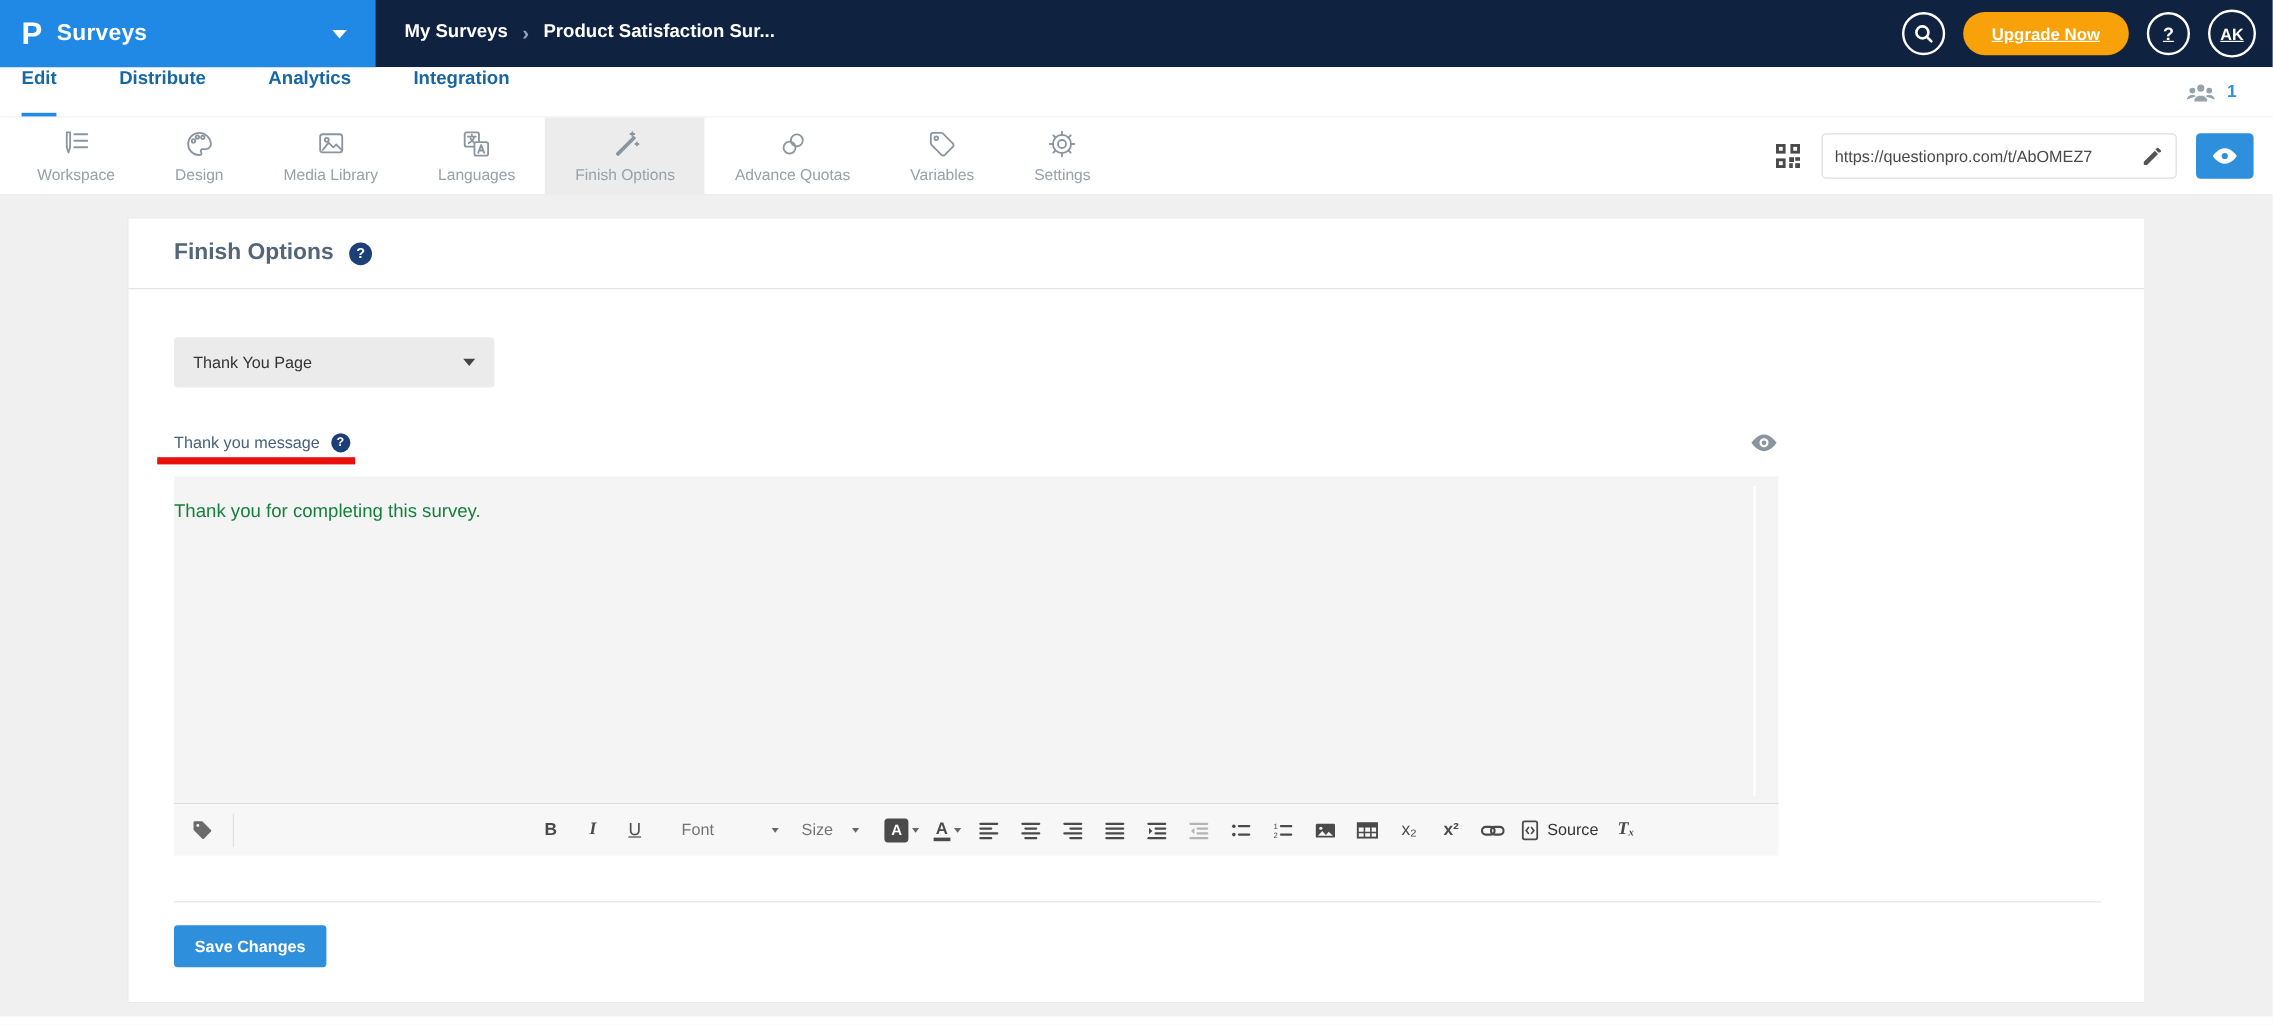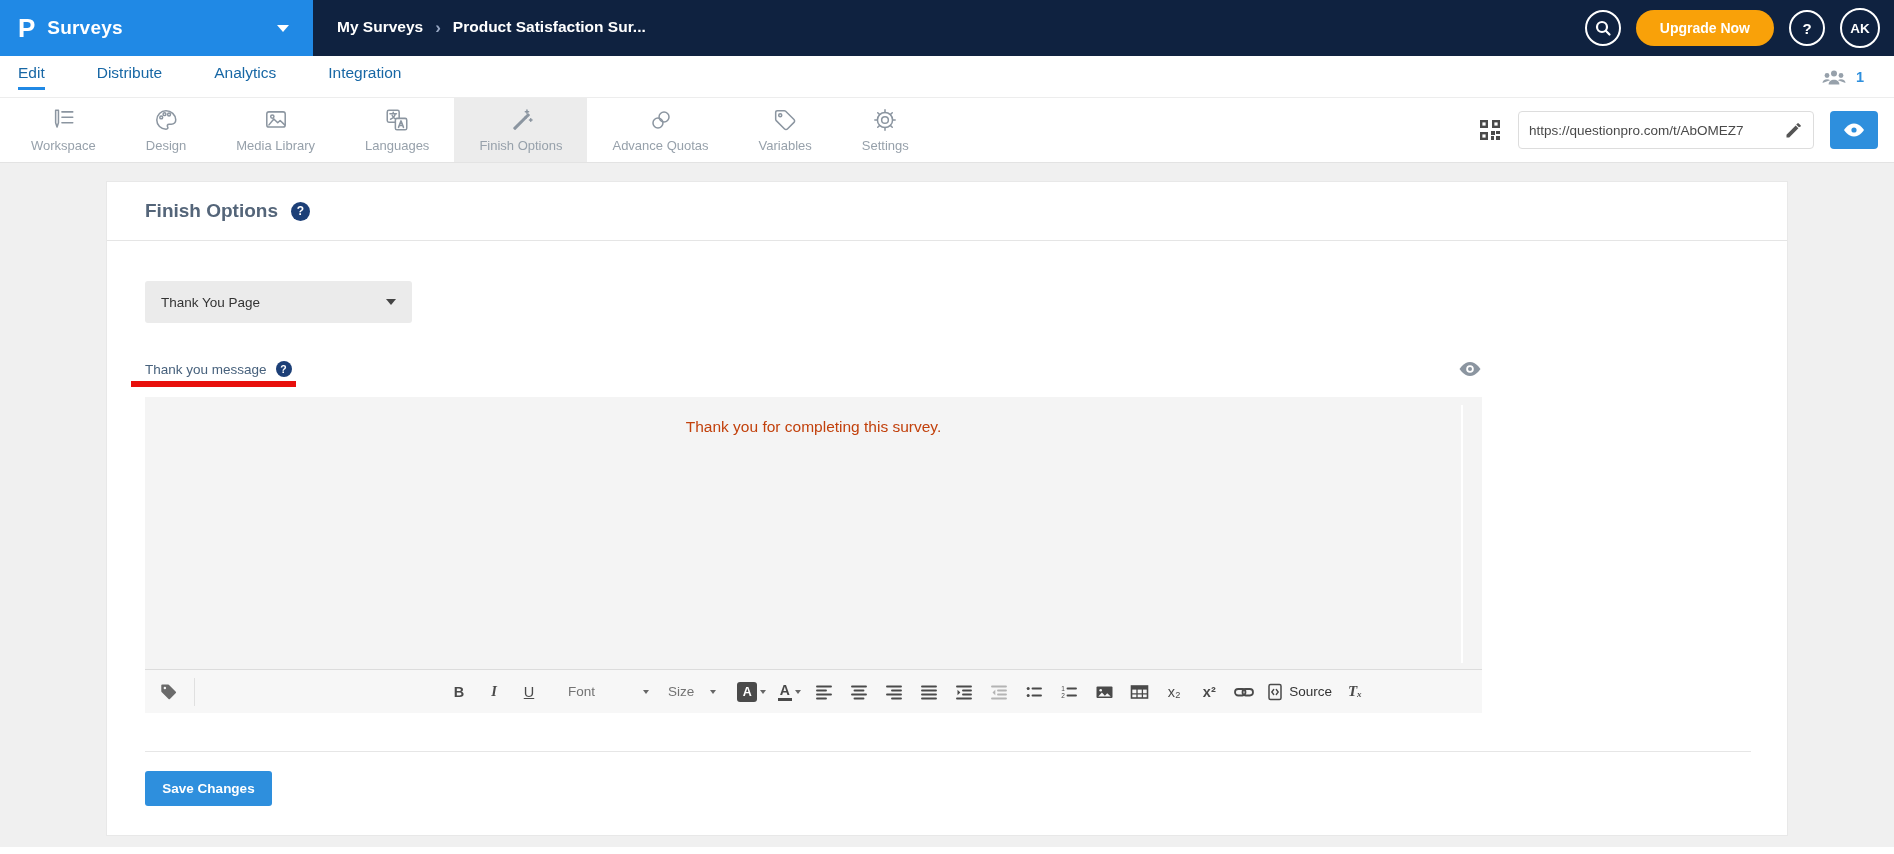--- a/index.html
+++ b/index.html
@@ -9,32 +9,32 @@
   
   .topbar { height:56px; background:#0f2240; display:flex; align-items:center; color:#fff; }
   .brand { width:313px; height:100%; background:#2089e5; display:flex; align-items:center;
     padding:0 18px; gap:12px; cursor:pointer; }
   .brand-logo { font-size:26px; font-weight:bold; line-height:1; }
   .brand-name { font-size:19px; font-weight:bold; flex:1; letter-spacing:.2px; }
   .brand-caret { width:0; height:0; border-left:6px solid transparent; border-right:6px solid transparent;
     border-top:7px solid #fff; margin-right:6px; }
   .breadcrumb { margin-left:24px; display:flex; align-items:flex-start; gap:12px; font-size:15.5px; font-weight:bold; }
   .crumb-sep { color:#96a6c2; font-size:17px; font-weight:bold; }
-  .topbar-right { margin-left:auto; display:flex; align-items:center; gap:15px; padding-right:14px; }
+  .topbar-right { margin-left:auto; display:flex; align-items:center; gap:15px; padding-right:14px;text-decoration:underline; }
   .circle-btn { width:36px; height:36px; border:2px solid #fff; border-radius:50%;
     display:flex; align-items:center; justify-content:center; font-weight:bold; font-size:15px; cursor:pointer; }
   .avatar { width:40px; height:40px; font-size:13.5px; }
   .upgrade-btn { height:36px; background:#f9a109; border:none; border-radius:18px; color:#fff;
     font-weight:bold; font-size:14px; padding:0 24px; font-family:inherit; cursor:pointer; }
 
   
   .tabs-row { height:42px; background:#fff; display:flex; align-items:center;
     padding-left:18px; border-bottom:1px solid #ededed; }
   .tab { height:100%; display:flex; align-items:center; margin-right:52px; cursor:pointer; }
-  .tab span { font-size:15.5px; color:#1767a5; padding-bottom:5px; border-bottom:3px solid transparent; }
+  .tab span { font-size:15.5px; color:#1767a5; padding-bottom:19px; border-bottom:3px solid transparent;font-weight:bold; }
   .tab.active span { border-bottom-color:#2089e5; }
   .tabs-right { margin-left:auto; display:flex; align-items:center; gap:9px; padding-right:30px; }
   .viewer-count { color:#2e8fdd; font-size:14.5px; font-weight:bold; }
 
   
   .ribbon { height:65px; background:#fff; border-bottom:1px solid #e3e3e3; display:flex; align-items:stretch; padding-left:6px; }
   .ribbon-item { display:flex; flex-direction:column; align-items:center; justify-content:center;
     gap:5px; padding:0 25px; cursor:pointer; }
   .ribbon-item.active { background:#ececec; }
   .ribbon-label { font-size:13px; color:#97a1ab; white-space:nowrap; }
@@ -64,22 +64,22 @@
     border-right:5px solid transparent; border-top:6px solid #444; }
 
   .label-row { width:1337px; display:flex; align-items:center; gap:9px; margin-top:35px; height:22px; }
   .msg-label-wrap { position:relative; }
   .msg-label { font-size:13.5px; color:#47617c; }
   .red-underline { position:absolute; left:-14px; top:21px; width:165px; height:6px; background:#e8100c; }
   .eye-gray { margin-left:auto; cursor:pointer; display:flex; }
 
   
   .editor { width:1337px; margin-top:17px; }
-  .editor-content { height:272px; background:#f4f4f4; position:relative; text-align:center;
-    padding-top:21px; font-size:15.5px; color:#c2410c; cursor:text; }
+  .editor-content { height:272px; background:#f4f4f4; position:relative; text-align:left;
+    padding-top:21px; font-size:15.5px; color:#15803d; cursor:text; }
   .scroll-track { position:absolute; right:19px; top:8px; bottom:6px; width:2px; background:#fff; }
   .editor-toolbar { height:44px; background:#f7f7f7; border-top:1px solid #dcdcdc;
     display:flex; align-items:center; padding:0 14px; }
   .tb-sep { width:1px; height:28px; background:#e0e0e0; margin-left:16px; }
   .tb-main { display:flex; align-items:center; gap:11px; margin-left:252px; }
   .tb { min-width:24px; height:26px; display:flex; align-items:center; justify-content:center;
     color:#4a4a4a; font-size:14.5px; cursor:pointer; background:none; border:none; font-family:inherit; }
   .tb.b { font-weight:bold; }
   .tb.i { font-style:italic; font-family:"Liberation Serif", serif; font-weight:bold; }
   .tb.u { text-decoration:underline; }

